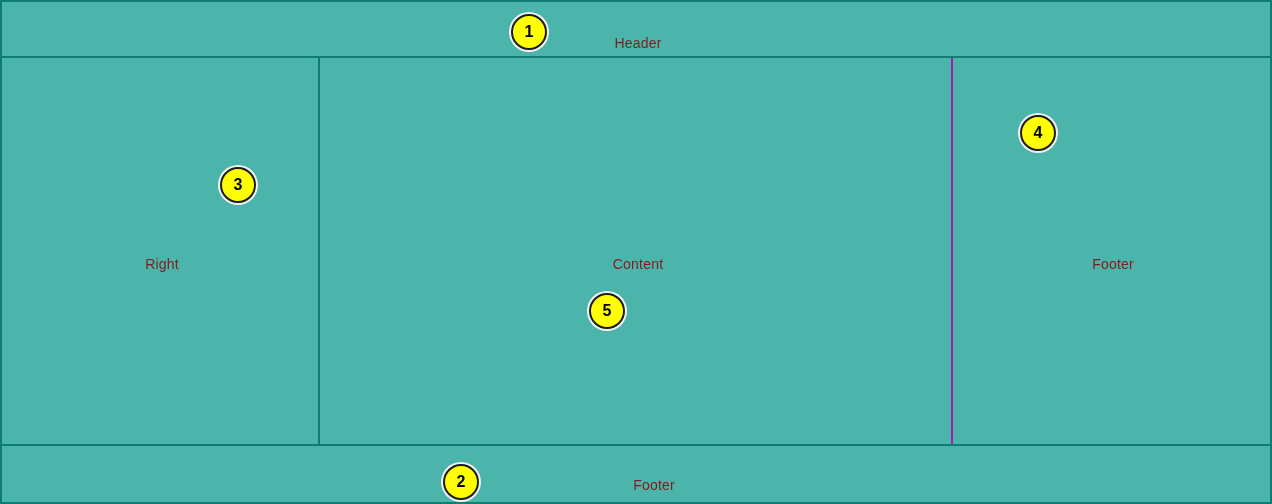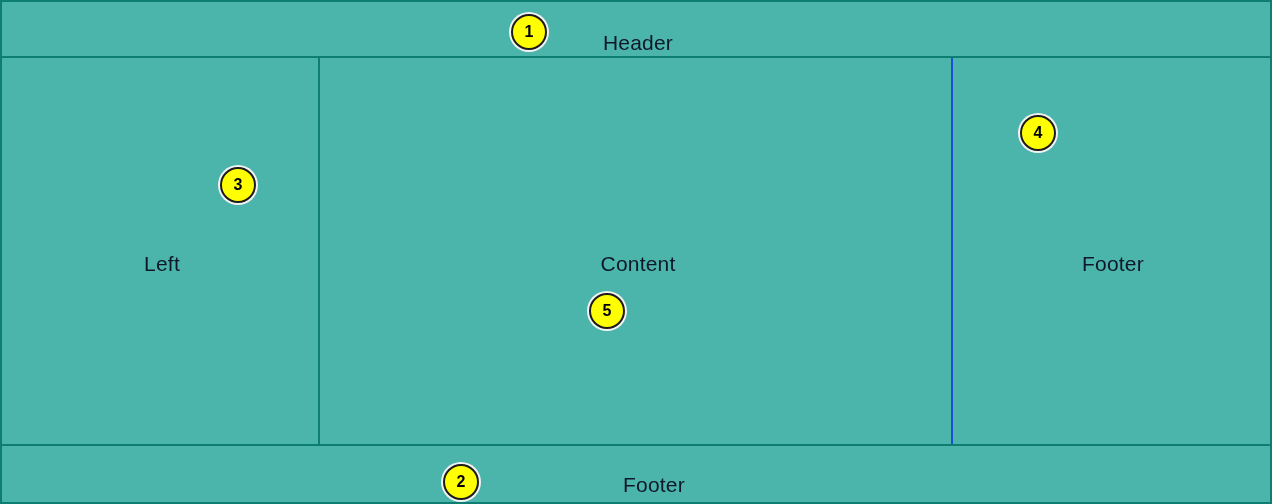--- a/index.html
+++ b/index.html
@@ -50,42 +50,42 @@
     width: 318px;
     height: 386px;
     border-right: 2px solid #0e7d72;
   }
 
   #content-region {
     left: 318px;
     top: 0;
     width: 633px;
     height: 386px;
-    border-right: 2px solid #1d4ed8;
+    border-right: 2px solid #a21caf;
   }
 
   #right-region {
     left: 951px;
     top: 0;
     width: 317px;
     height: 386px;
   }
 
   #footer-region {
     left: 0;
     top: 444px;
     width: 1268px;
     height: 56px;
   }
 
   
   .region-label {
     position: absolute;
-    color: #0f172a;
-    font-size: 21px;
+    color: #7f1d1d;
+    font-size: 14px;
     line-height: 18px;
     white-space: nowrap;
     transform: translate(-50%, -50%);
     letter-spacing: 0.2px;
   }
 
   #header-label   { left: 636px; top: 41px; }
   #footer-label   { left: 652px; top: 39px; }
   #left-label     { left: 160px; top: 206px; }
   #content-label  { left: 318px; top: 206px; }
@@ -124,21 +124,21 @@
 <div id="page">
 
   <div class="region" id="header-region">
     <div class="region-label" id="header-label">Header</div>
     <div class="marker" id="marker-1">1</div>
   </div>
 
   <div class="region" id="middle-region">
 
     <div class="region" id="left-region">
-      <div class="region-label" id="left-label">Left</div>
+      <div class="region-label" id="left-label">Right</div>
       <div class="marker" id="marker-3">3</div>
     </div>
 
     <div class="region" id="content-region">
       <div class="region-label" id="content-label">Content</div>
       <div class="marker" id="marker-5">5</div>
     </div>
 
     <div class="region" id="right-region">
       <div class="region-label" id="right-label">Footer</div>

